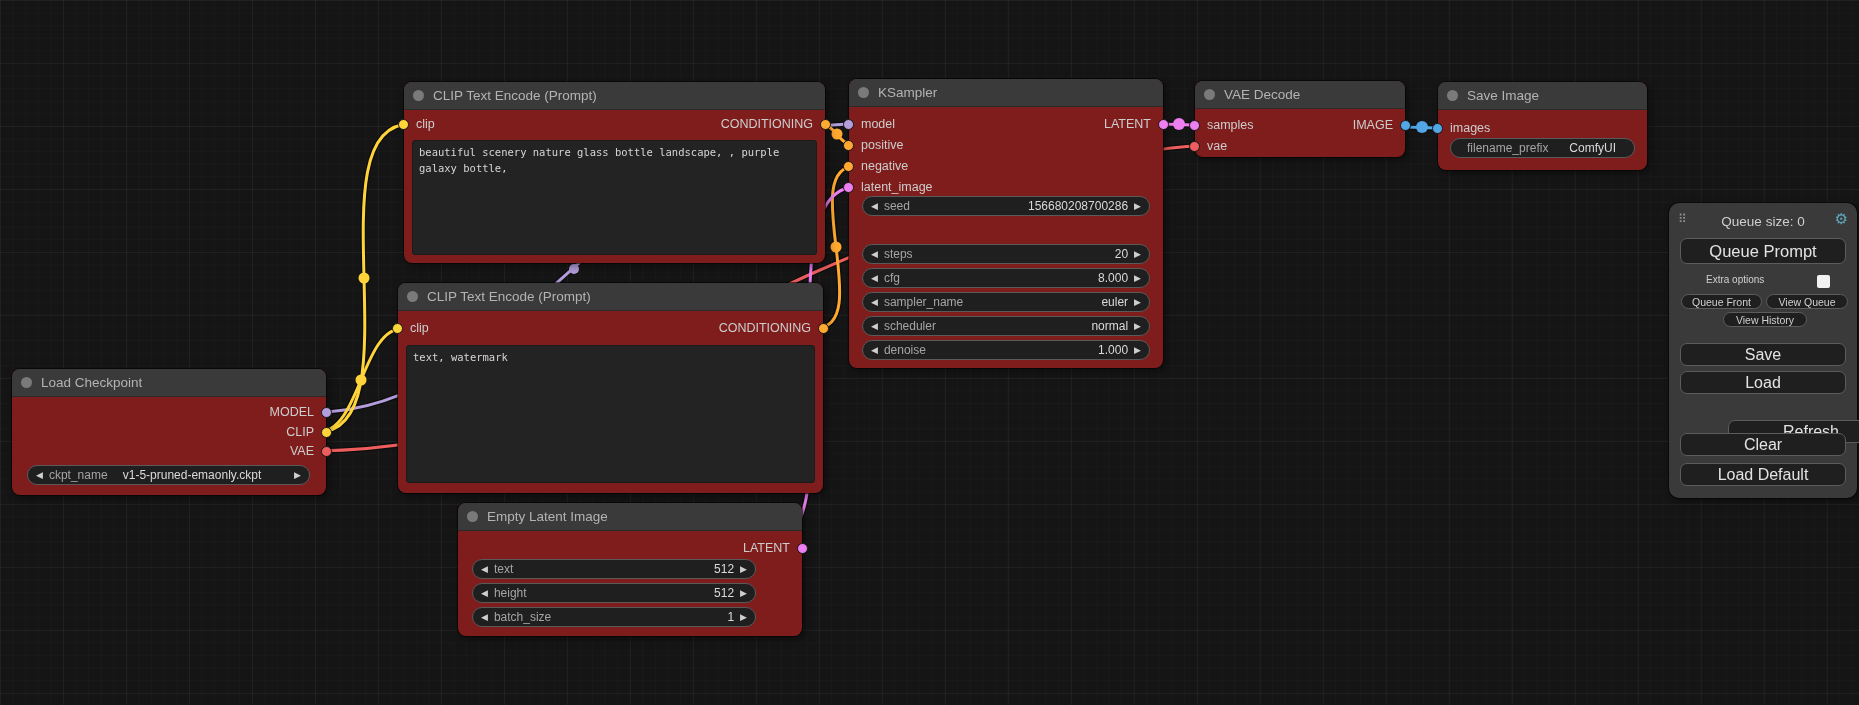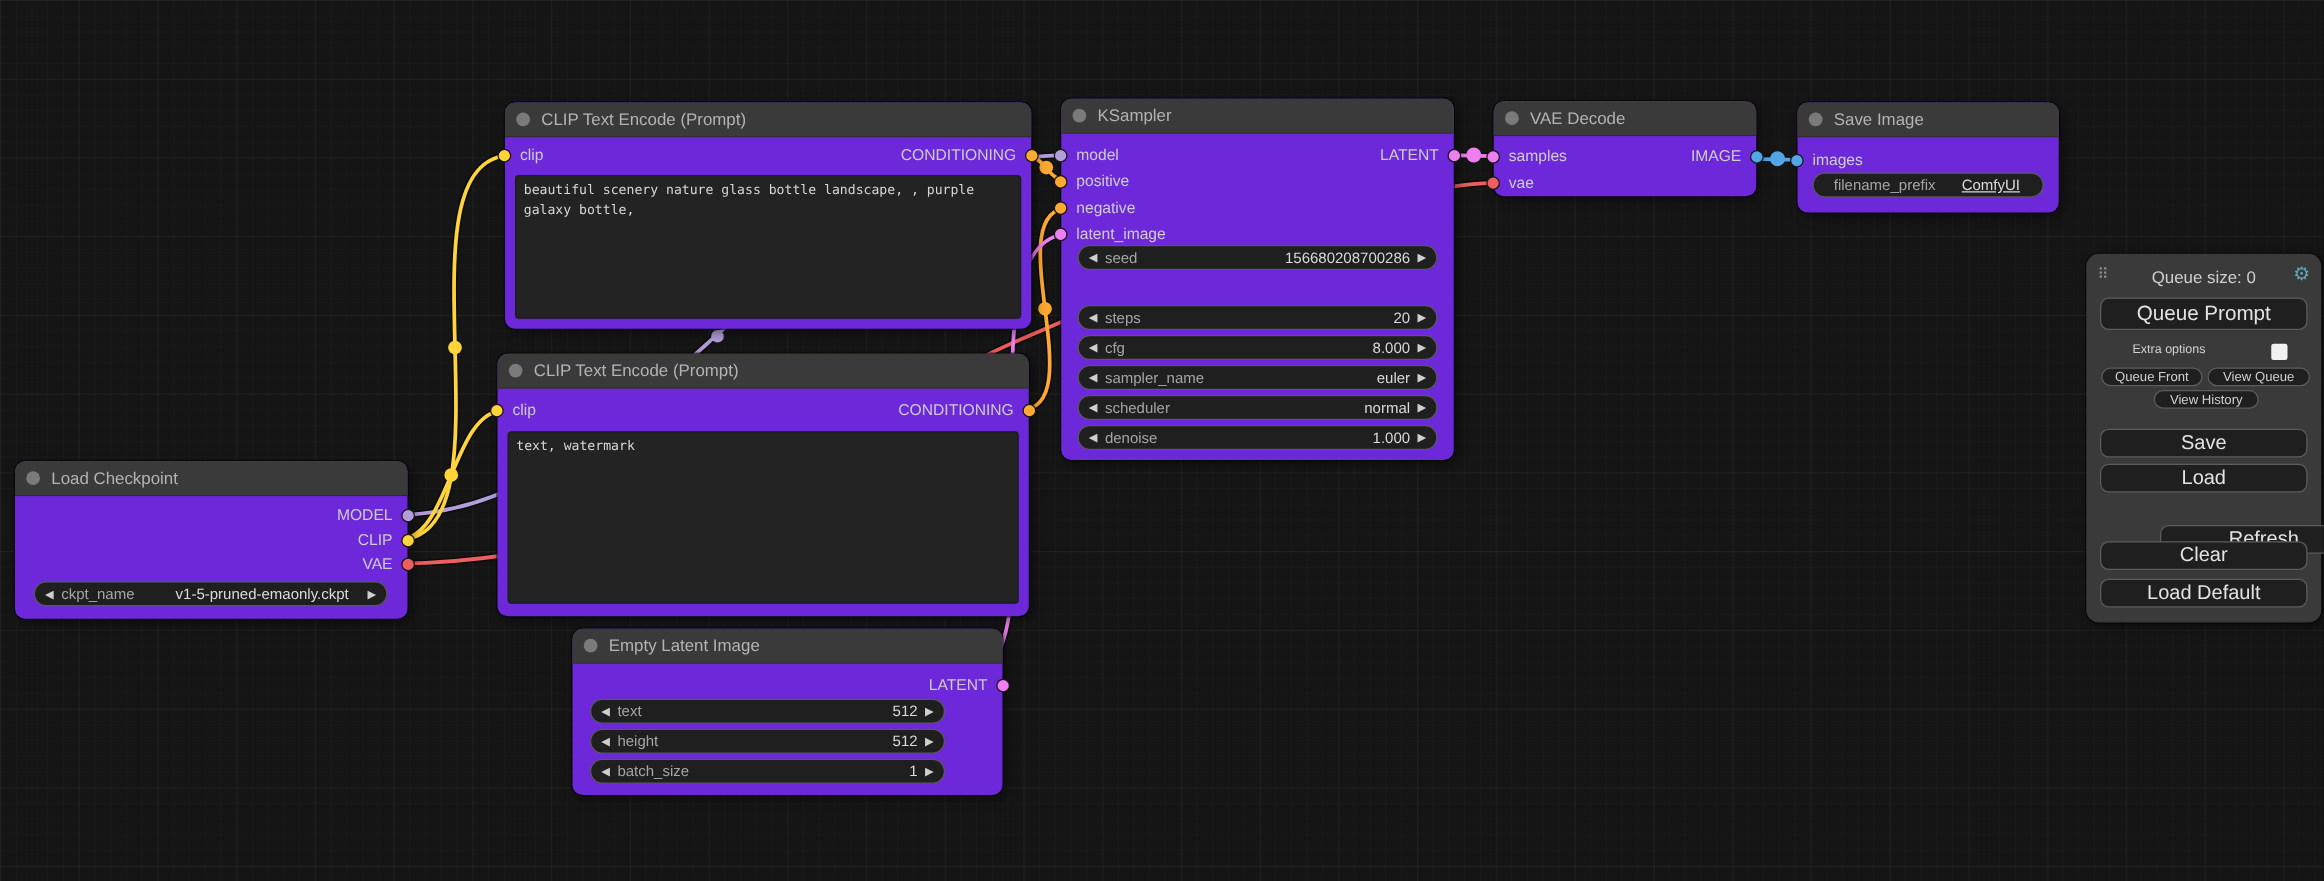--- a/index.html
+++ b/index.html
@@ -16,21 +16,21 @@
       linear-gradient(90deg, rgba(255,255,255,.035) 1px, transparent 1px),
       linear-gradient(rgba(255,255,255,.016) 1px, transparent 1px),
       linear-gradient(90deg, rgba(255,255,255,.016) 1px, transparent 1px);
     background-size:63px 63px, 63px 63px, 12.6px 12.6px, 12.6px 12.6px;
   }
   svg#links { position:absolute; left:0; top:0; }
   .wire { fill:none; stroke-width:3; stroke-linecap:round; }
   .wire-shadow { fill:none; stroke:#000; stroke-opacity:.45; stroke-width:5.5; stroke-linecap:round; }
 
   .node {
-    position:absolute; background:#6d28d9; border-radius:8px;
+    position:absolute; background:#7f1d1d; border-radius:8px;
     box-shadow:0 0 0 1px rgba(0,0,0,.55), 3px 3px 9px rgba(0,0,0,.45);
   }
   .node-title {
     height:27px; background:#3a3a3a; border-radius:8px 8px 0 0;
     border-bottom:1px solid #2a2a2a;
     display:flex; align-items:center; gap:9px; padding:0 9px;
     color:#b3b3b3; font-size:13.5px;
   }
   .title-dot { width:11px; height:11px; border-radius:50%; background:#7a7a7a; flex:0 0 auto; }
 
@@ -43,21 +43,21 @@
   .slot.out .slot-dot { margin-right:-6px; }
 
   .pill {
     position:absolute; height:20px; box-sizing:border-box;
     background:#1f1f1f; border:1px solid #5a5a5a; border-radius:10px;
     display:flex; align-items:center; gap:6px; padding:0 8px; font-size:12px;
   }
   .arrow { color:#cfcfcf; font-size:9px; line-height:1; flex:0 0 auto; }
   .w-label { color:#a5a5a5; }
   .w-value { margin-left:auto; color:#dadada; }
-  .w-value.center { position:absolute; left:30px; right:30px; text-align:right; margin:0;padding-left:47px; }
+  .w-value.center { position:absolute; left:30px; right:30px; text-align:center; margin:0;padding-left:47px; }
   .toggle-dot { width:13px; height:13px; border-radius:50%; border:1px solid #2a2a2a; box-sizing:content-box;
                 margin-right:-4px; flex:0 0 auto; }
 
   .prompt-box {
     position:absolute; box-sizing:border-box; background:#232323;
     border:1px solid #1b1b1b; border-radius:3px; color:#d6d6d6;
     font-family:"DejaVu Sans Mono", monospace; font-size:10.5px; line-height:1.5;
     padding:4px 6px; resize:none; overflow:hidden;
   }
 
@@ -296,21 +296,21 @@
     <div class="node-title">
       <span class="title-dot"></span>
       <span>Save Image</span>
     </div>
     <div class="slot in" style="top:37px;">
       <span class="slot-dot" style="background-color: rgb(83, 166, 230);"></span>
       <span class="slot-label">images</span>
     </div>
     <div class="pill" style="left:12px;top:56px;width:185px;">
       <span class="w-label" style="margin-left:8px;">filename_prefix</span>
-      <span class="w-value" style="padding-right:10px;text-decoration:underline;">ComfyUI</span>
+      <span class="w-value" style="padding-right:10px;">ComfyUI</span>
     </div>
   </div>
 
   <div class="panel" style="left:1669px;top:203px;width:188px;height:295px;">
     <span class="drag-handle">⠿</span>
     <div class="q-header-label">Queue size: 0</div>
     <span class="gear" style="color:#5fa8ba">⚙</span>
     <div class="q-btn" style="top:35px;height:26px;font-size:16.5px;">Queue Prompt</div>
     <span class="extra-label">Extra options</span>
     <span class="checkbox"></span>

